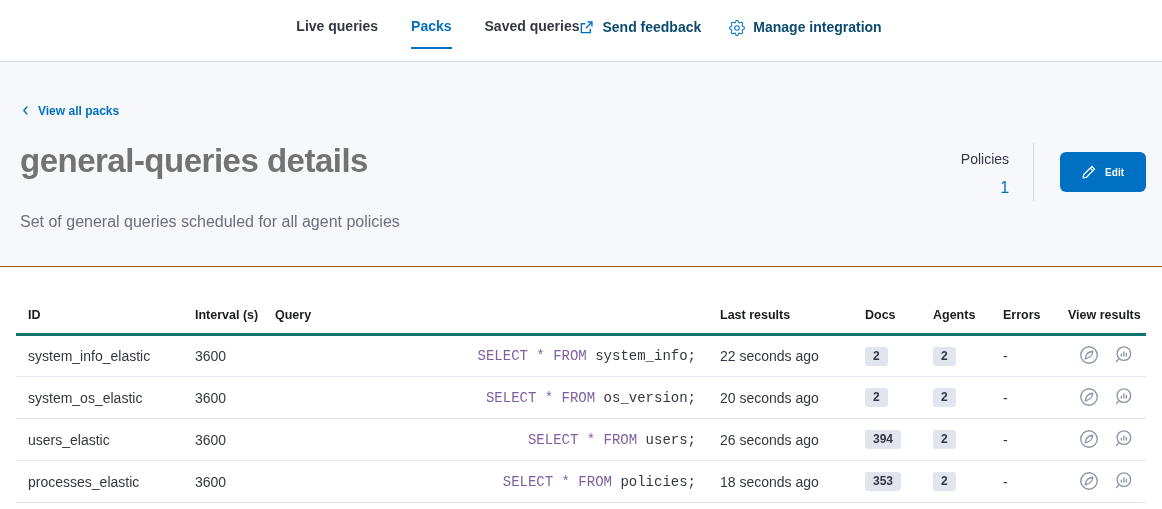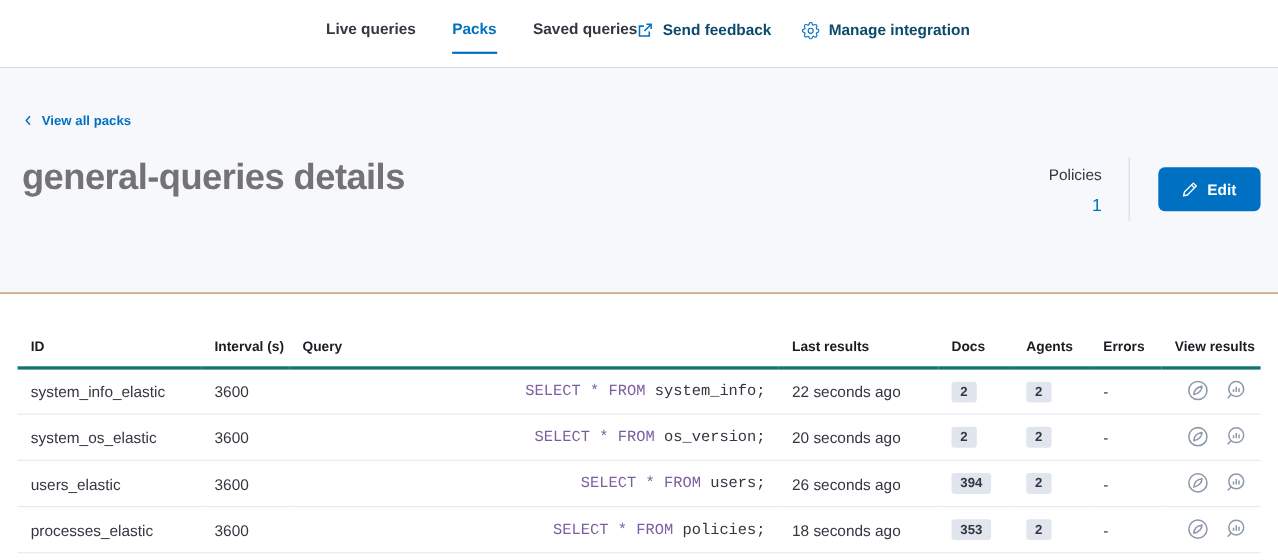--- a/index.html
+++ b/index.html
@@ -72,21 +72,21 @@
   }
   .header-right { display: flex; align-items: center; padding-top: 2px; }
   .stat { text-align: right; margin-right: 24px; padding-top: 3px; }
   .stat-label { font-size: 14px; color: #343741; line-height: 18px; }
   .stat-value { margin-top: 11px; font-size: 16px; color: #0071c2; font-weight: 500; }
   .v-divider { width: 1px; height: 58px; background: #d3dae6; margin-right: 26px; }
   .edit-button {
     display: inline-flex; align-items: center; gap: 9px;
     height: 40px; padding: 0 22px;
     background: #0071c2; border: none; border-radius: 6px;
-    color: #fff; font-size: 14px; font-weight: 700;
+    color: #fff; font-size: 10px; font-weight: 700;
     font-family: "Liberation Sans", sans-serif;
     cursor: pointer;
   }
 
   
   .table-wrap { padding: 33px 16px 0; background: #fff; }
   table { width: 1130px; border-collapse: collapse; table-layout: fixed; }
   th {
     text-align: left; font-size: 12.5px; font-weight: 700; color: #1a1c21;
     padding: 8px 12px 11px; border-bottom: 3px solid #0f766e;
@@ -154,20 +154,21 @@
       <svg width="11" height="11" viewBox="0 0 16 16" fill="none" stroke="#0071c2" stroke-width="2" stroke-linecap="round" stroke-linejoin="round">
         <path d="M10 3 5.5 8 10 13"></path>
       </svg>
     </span>
     <span>View all packs</span>
   </span>
 
   <div class="header-row">
     <div>
       <h1 class="page-title">general-queries details</h1>
+      <div class="page-subtitle">Set of general queries scheduled for all agent policies</div>
     </div>
     <div class="header-right">
       <div class="stat">
         <div class="stat-label">Policies</div>
         <div class="stat-value">1</div>
       </div>
       <div class="v-divider"></div>
       <button class="edit-button">
         <span style="display:inline-flex">
           <svg width="14" height="14" viewBox="0 0 16 16" fill="none" stroke="#ffffff" stroke-width="1.4" stroke-linejoin="round">

